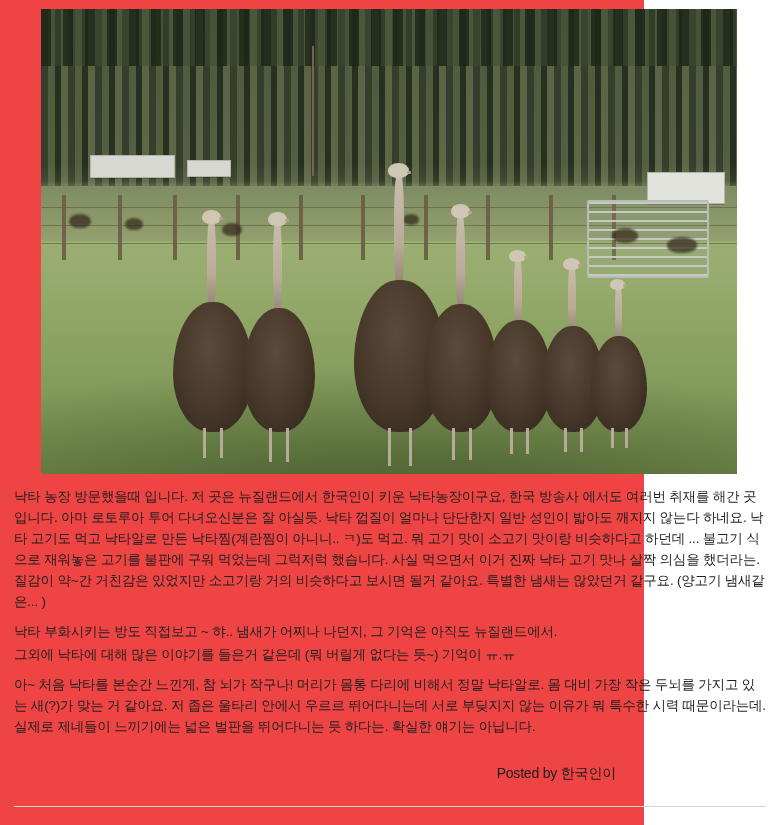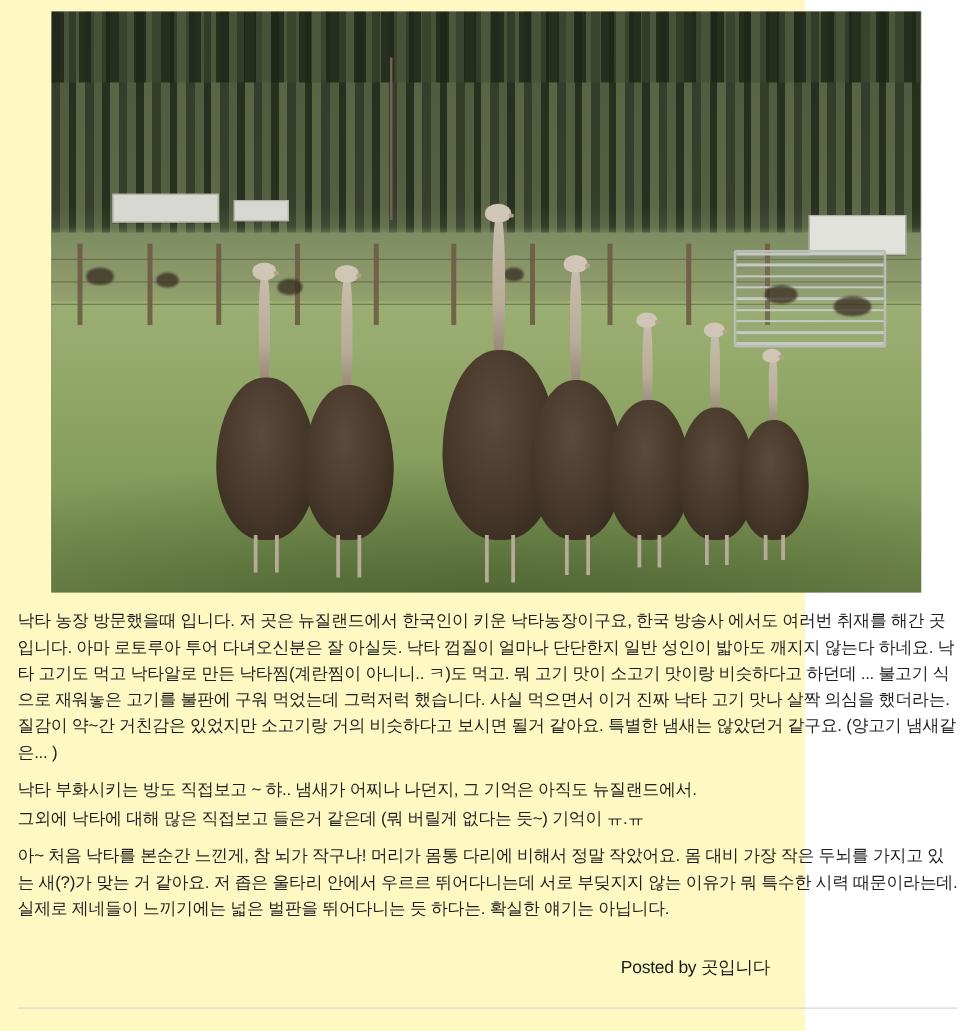--- a/index.html
+++ b/index.html
@@ -11,21 +11,21 @@
     width: 780px;
     height: 825px;
     font-family: "Liberation Sans", sans-serif;
     color: #222222;
     overflow: hidden;
   }
   .page {
     width: 644px;
     height: 825px;
     position: relative;
-    background: #fef9c3;
+    background: #ef4444;
   }
 
   
   .photo-wrap {
     position: absolute;
     left: 41px;
     top: 9px;
     width: 696px;
     height: 465px;
     overflow: hidden;
@@ -315,23 +315,23 @@
         <div class="body" style="width:56px; height:96px;"></div>
         <div class="leg" style="left:20px; bottom:-16px; height:20px;"></div>
         <div class="leg" style="left:34px; bottom:-16px; height:20px;"></div>
       </div>
     </div>
   </div>
 
   <div class="article">
     <p>낙타 농장 방문했을때 입니다. 저 곳은 뉴질랜드에서 한국인이 키운 낙타농장이구요, 한국 방송사 에서도 여러번 취재를 해간 곳입니다. 아마 로토루아 투어 다녀오신분은 잘 아실듯. 낙타 껍질이 얼마나 단단한지 일반 성인이 밟아도 깨지지 않는다 하네요. 낙타 고기도 먹고 낙타알로 만든 낙타찜(계란찜이 아니니.. ㅋ)도 먹고. 뭐 고기 맛이 소고기 맛이랑 비슷하다고 하던데 ... 불고기 식으로 재워놓은 고기를 불판에 구워 먹었는데 그럭저럭 했습니다. 사실 먹으면서 이거 진짜 낙타 고기 맛나 살짝 의심을 했더라는. 질감이 약~간 거친감은 있었지만 소고기랑 거의 비슷하다고 보시면 될거 같아요. 특별한 냄새는 않았던거 같구요. (양고기 냄새같은... )</p>
     <p class="gap"> 낙타 부화시키는 방도 직접보고 ~ 햐.. 냄새가 어찌나 나던지, 그 기억은 아직도 뉴질랜드에서.</p>
-    <p>그외에 낙타에 대해 많은 직접보고 들은거 같은데 (뭐 버릴게 없다는 듯~) 기억이 ㅠ.ㅠ</p>
-    <p class="gap">아~ 처음 낙타를 본순간 느낀게, 참 뇌가 작구나! 머리가 몸통 다리에 비해서 정말 작았어요. 몸 대비 가장 작은 두뇌를 가지고 있는 새(?)가 맞는 거 같아요. 저 좁은 울타리 안에서 우르르 뛰어다니는데 서로 부딪지지 않는 이유가 뭐 특수한 시력 때문이라는데. 실제로 제네들이 느끼기에는 넓은 벌판을 뛰어다니는 듯 하다는. 확실한 얘기는 아닙니다.</p>
+    <p>그외에 낙타에 대해 많은 이야기를 들은거 같은데 (뭐 버릴게 없다는 듯~) 기억이 ㅠ.ㅠ</p>
+    <p class="gap">아~ 처음 낙타를 본순간 느낀게, 참 뇌가 작구나! 머리가 몸통 다리에 비해서 정말 낙타알로. 몸 대비 가장 작은 두뇌를 가지고 있는 새(?)가 맞는 거 같아요. 저 좁은 울타리 안에서 우르르 뛰어다니는데 서로 부딪지지 않는 이유가 뭐 특수한 시력 때문이라는데. 실제로 제네들이 느끼기에는 넓은 벌판을 뛰어다니는 듯 하다는. 확실한 얘기는 아닙니다.</p>
   </div>
 
   <div class="posted">
     <span>Posted by</span>
-    <span>곳입니다</span>
+    <span>한국인이</span>
   </div>
 
   <div class="rule"></div>
 </div>
 
 </body></html>

